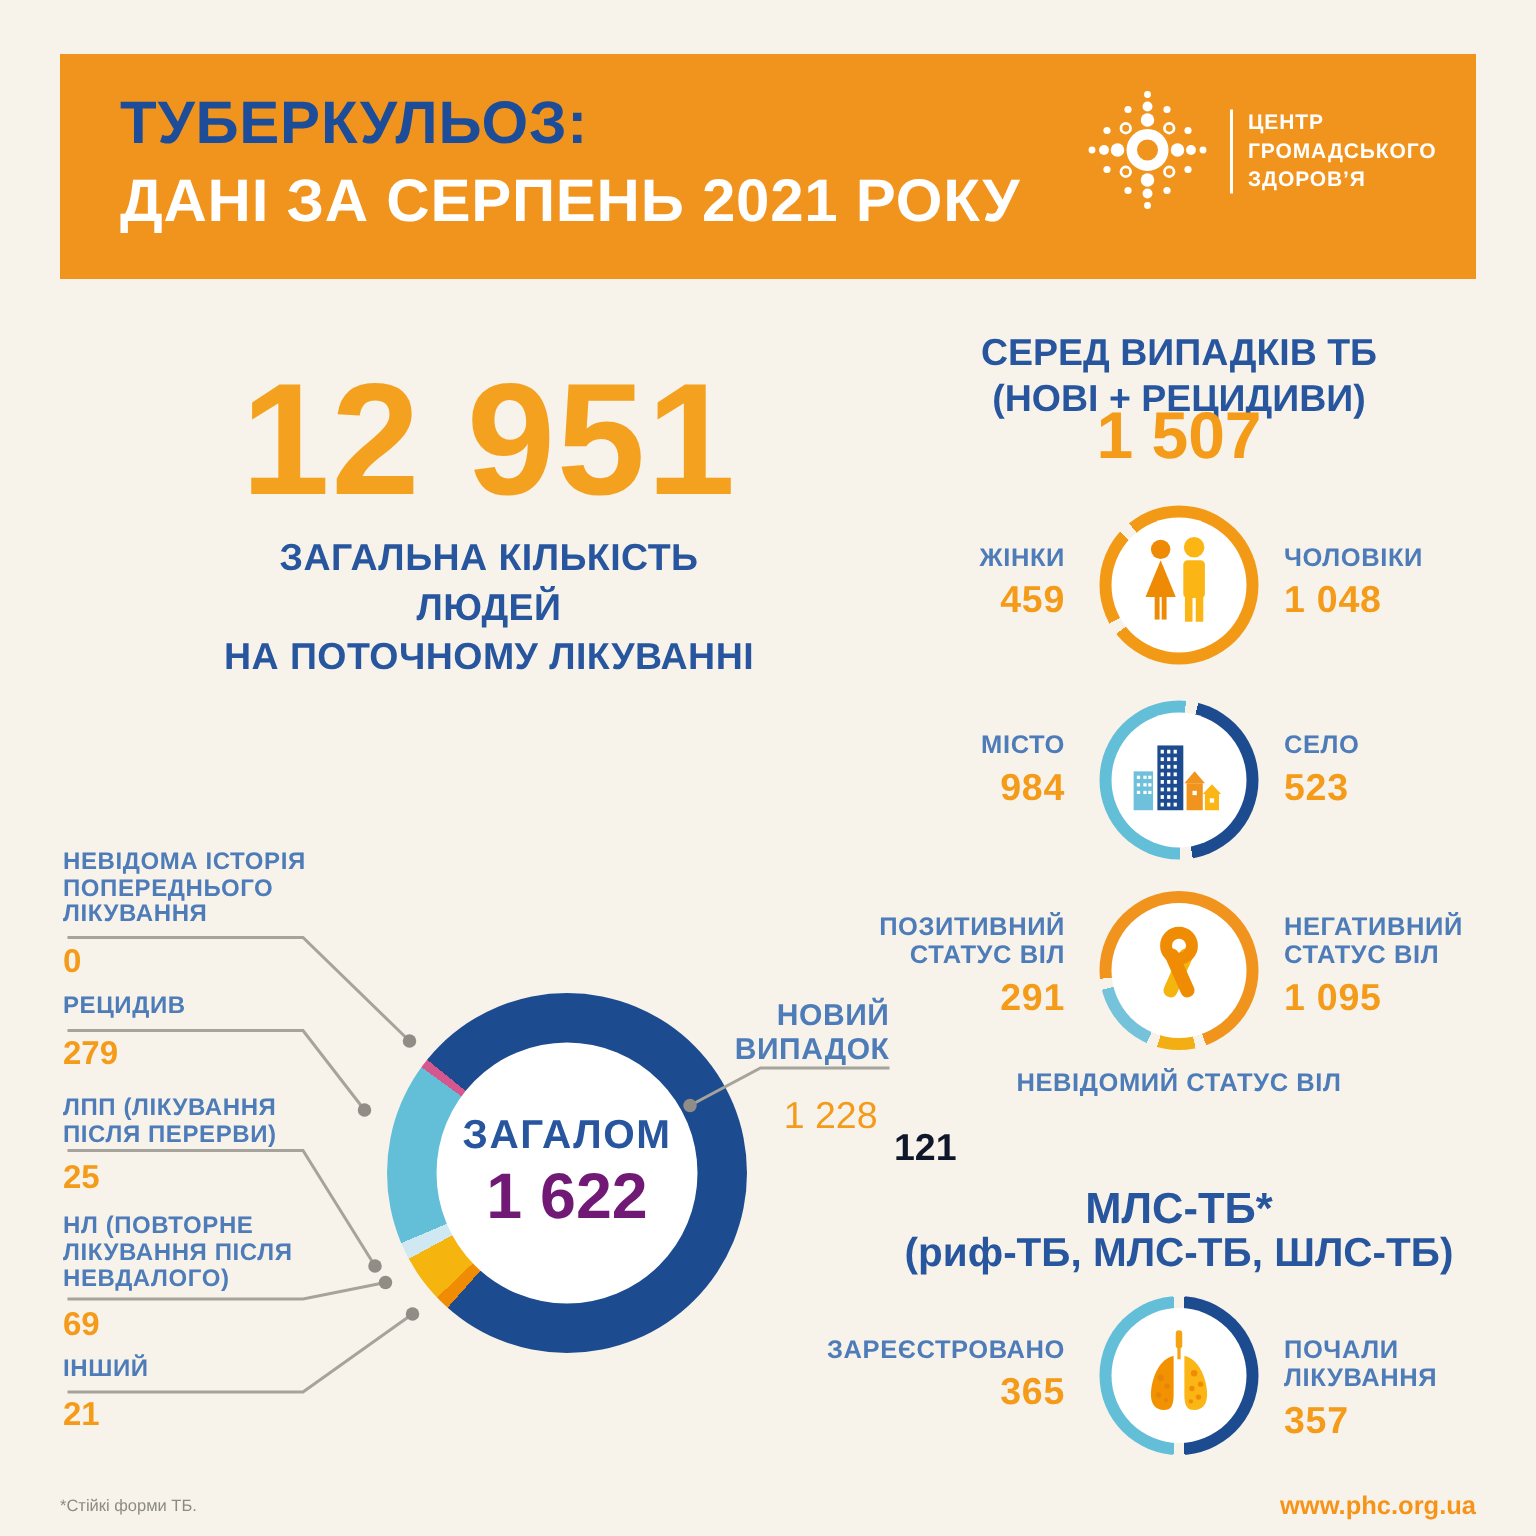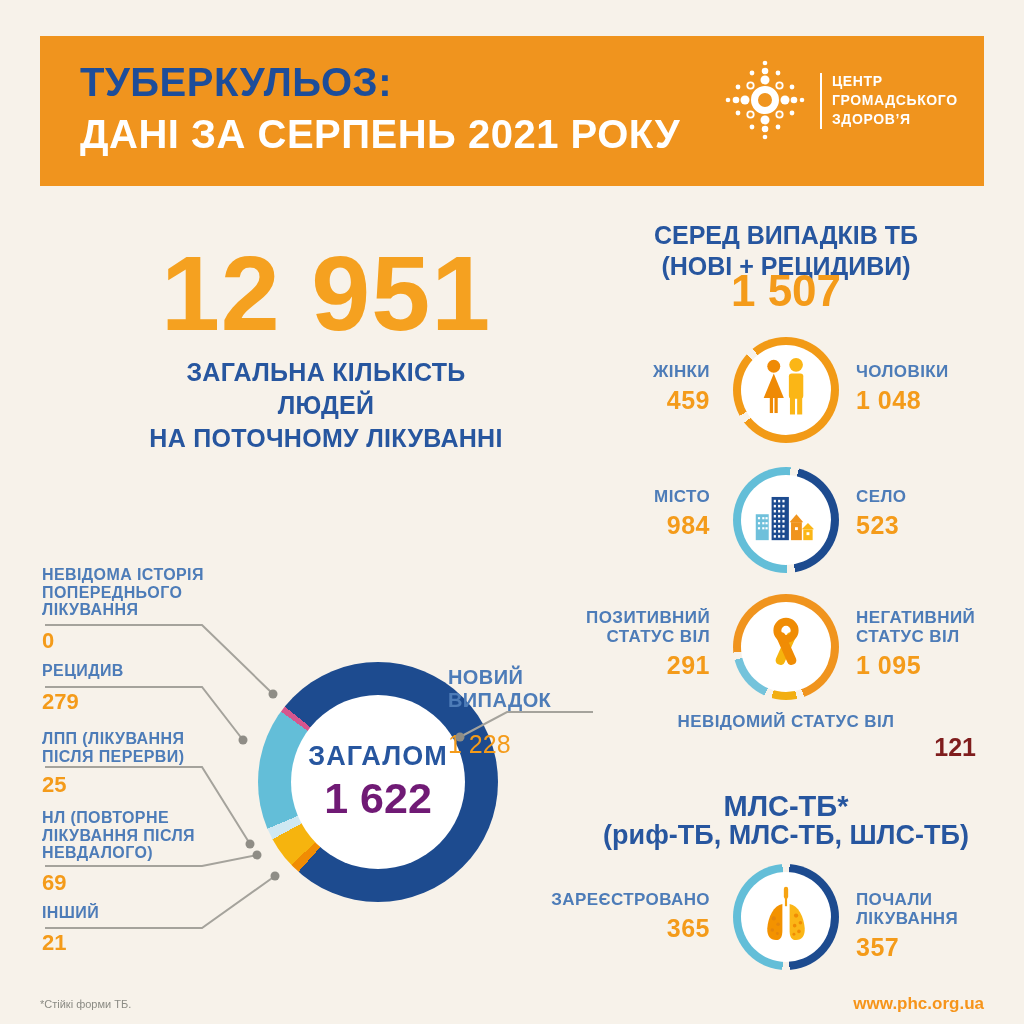--- a/index.html
+++ b/index.html
@@ -37,36 +37,36 @@
   .icon-circle{left:733px;width:106px;height:106px;}
   .icon-ring{position:absolute;inset:0;border-radius:50%;}
   .icon-inner{position:absolute;inset:8px;border-radius:50%;background:#ffffff;}
   .icon-glyph{position:absolute;left:17px;top:17px;width:72px;height:72px;}
   .ring-gender{background:conic-gradient(from 0deg,#f29a16 0 232deg,transparent 232deg 241deg,#f29a16 241deg 312deg,transparent 312deg 321deg,#f29a16 321deg 360deg);}
   .ring-city{background:conic-gradient(from 0deg,#63bed8 0 5deg,transparent 5deg 14deg,#1d4b8f 14deg 170deg,transparent 170deg 179deg,#63bed8 179deg 360deg);}
   .ring-ribbon{background:conic-gradient(from 0deg,#f0941e 0 160deg,transparent 160deg 168deg,#f2ae12 168deg 196deg,transparent 196deg 204deg,#74c3db 204deg 256deg,transparent 256deg 264deg,#f0941e 264deg 360deg);}
   .ring-lungs{background:conic-gradient(from 0deg,transparent 0 4deg,#1d4b8f 4deg 176deg,transparent 176deg 184deg,#63bed8 184deg 356deg,transparent 356deg 360deg);}
 
   .unknown-label{left:596px;top:712px;width:380px;text-align:center;font-size:17px;font-weight:700;color:#4d7cb8;letter-spacing:.4px;}
-  .unknown-value{left:596px;top:733px;width:380px;text-align:right;font-size:25px;font-weight:700;color:#7f1d1d;}
+  .unknown-value{left:596px;top:751px;width:380px;text-align:left;font-size:25px;font-weight:700;color:#0f172a;}
 
   .mdr-h1{left:596px;top:790px;width:380px;text-align:center;font-size:29px;font-weight:700;color:#27569f;}
   .mdr-h2{left:576px;top:820px;width:420px;text-align:center;font-size:27px;font-weight:700;color:#27569f;}
 
   
   .cases-heading{left:42px;top:512px;font-size:27px;font-weight:700;color:#27569f;letter-spacing:.4px;}
   .case-label{left:42px;width:185px;font-size:16px;font-weight:700;color:#4d7cb8;line-height:17.5px;letter-spacing:.4px;}
   .case-value{left:42px;font-size:22px;font-weight:700;color:#f49b1a;}
 
   .donut{left:258px;top:662px;width:240px;height:240px;border-radius:50%;}
   .donut-hole{position:absolute;inset:33px;border-radius:50%;background:#ffffff;display:flex;flex-direction:column;align-items:center;justify-content:center;}
   .donut-center-label{font-size:27px;font-weight:700;color:#27569f;letter-spacing:1px;}
   .donut-center-value{margin-top:2px;font-size:43px;font-weight:700;color:#701a75;}
 
-  .newcase{left:448px;top:666px;width:145px;}
+  .newcase{left:448px;top:666px;width:145px;text-align:right;}
   .newcase-label{font-size:20px;font-weight:700;color:#4d7cb8;line-height:23px;letter-spacing:.4px;}
   .newcase-value{margin-top:18px;font-size:25px;font-weight:400;color:#f49b1a;padding-right:8px;}
 
   .leaders{left:0;top:0;pointer-events:none;}
 
   
   .footnote{left:40px;top:998px;font-size:11px;color:#8b8b84;}
   .site-url{right:40px;top:994px;font-size:17px;font-weight:700;color:#f6941a;text-align:right;}
 </style>
 </head>

